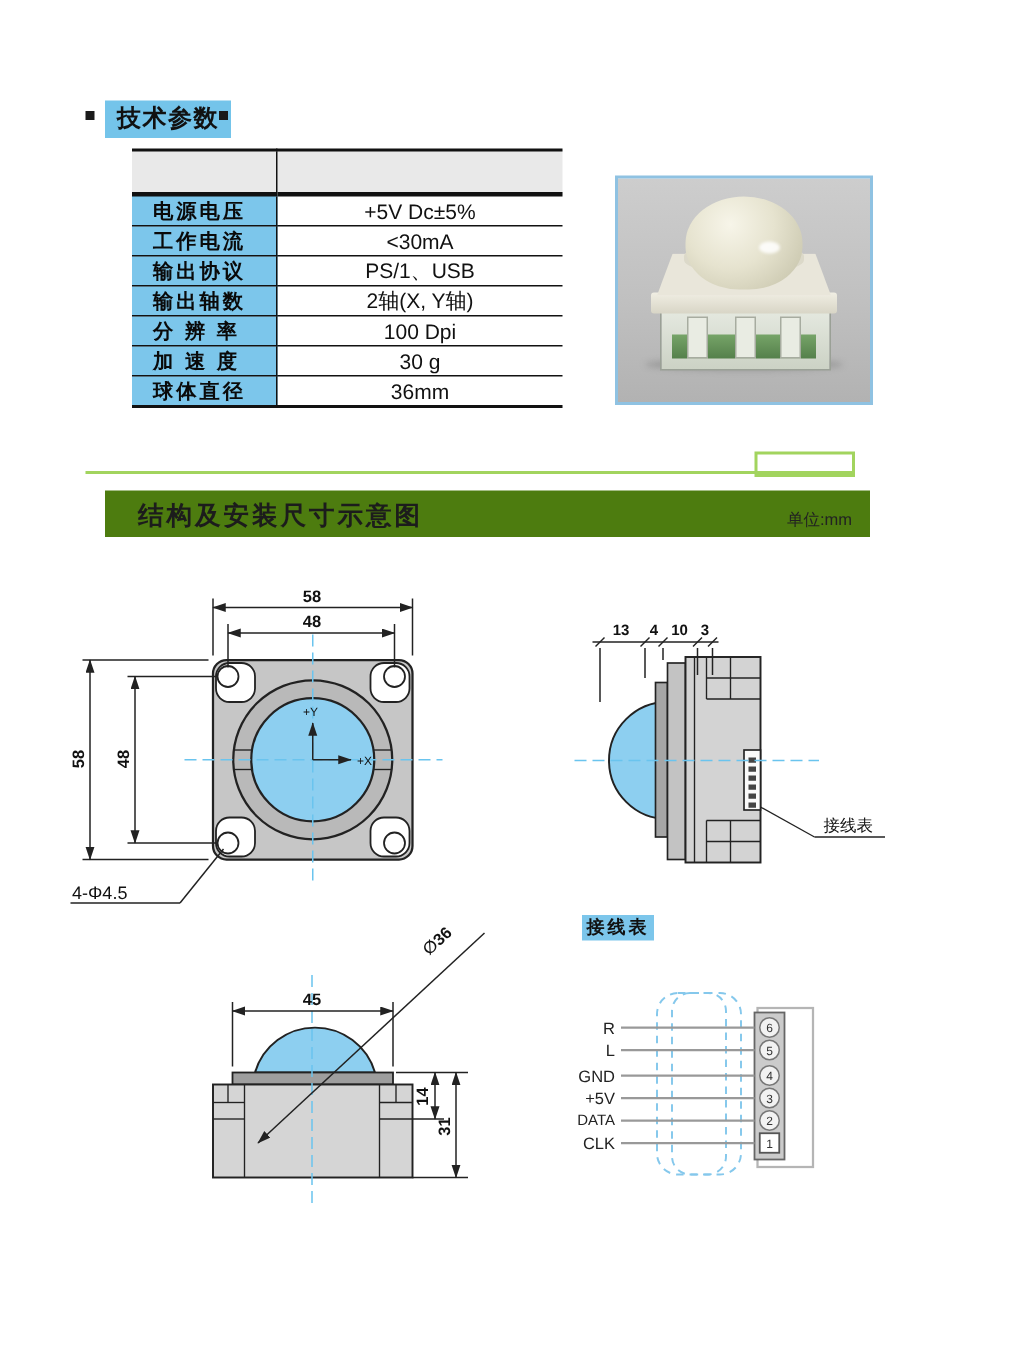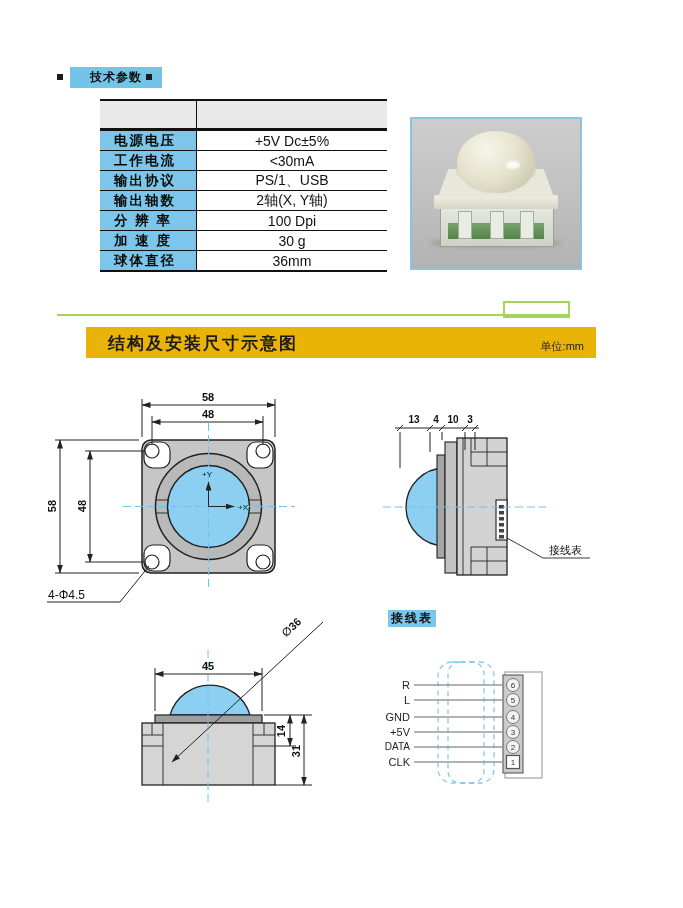--- a/index.html
+++ b/index.html
@@ -2,42 +2,42 @@
 <html><head>
 <meta charset="utf-8">
 <style>
   html,body{margin:0;padding:0;}
   body{width:683px;height:908px;position:relative;background:#ffffff;
        font-family:"Liberation Sans","DejaVu Sans",sans-serif;overflow:hidden;}
   .abs{position:absolute;}
 
   
   .bullet{width:6px;height:6px;background:#1a1a1a;}
-  .title-hl{background:#74c4ea;color:#111;font-size:12px;font-weight:bold;
-            padding:2px 20px;letter-spacing:1px;}
+  .title-hl{background:#74c4ea;color:#111;font-size:16px;font-weight:bold;
+            padding:2px 8px;letter-spacing:1px;}
 
   
   table.spec{border-collapse:collapse;border-spacing:0;width:287px;
              border-top:2px solid #111;border-bottom:2px solid #111;}
   table.spec th{background:#e9e9e9;height:25px;border-bottom:3px solid #111;}
   table.spec th.h1{width:94px;border-right:1.5px solid #111;}
   table.spec td{height:19px;border-bottom:1.5px solid #111;padding:0;}
   table.spec td.lbl{background:#7cc6eb;color:#0a0a0a;font-weight:bold;font-size:13.5px;
                     padding-left:14px;letter-spacing:2px;border-right:1.5px solid #111;}
   table.spec td.val{text-align:center;font-size:14px;color:#111;}
 
   
   .photo{width:168px;height:149px;border:2px solid #8fc2e2;
          background:linear-gradient(180deg,#cdcdcd 0%,#c0c0c0 55%,#b2b2b2 100%);overflow:hidden;}
   .photo div{position:absolute;}
 
   
   .green-tab{border:2px solid #a2d45e;background:#fff;}
   .green-line{background:#a2d45e;}
-  .section-bar{background:#eab308;color:#1c1c1c;margin-left:16px;}
+  .section-bar{background:#4d7c0f;color:#1c1c1c;}
   .section-title{font-size:17px;font-weight:bold;letter-spacing:2px;}
   .unit{font-size:11px;color:#222;}
 
   
   svg{position:absolute;overflow:visible;}
   .thin{stroke:#222;stroke-width:0.9;fill:none;}
   .dimln{stroke:#222;stroke-width:1;fill:none;}
   .cl{stroke:#6ac4ee;stroke-width:1;stroke-dasharray:8 4;fill:none;}
   .dim{font:bold 11px "Liberation Sans","DejaVu Sans",sans-serif;fill:#111;}
   .dims{font:bold 10px "Liberation Sans","DejaVu Sans",sans-serif;fill:#111;}
@@ -64,21 +64,21 @@
 </svg>
 
 <div class="abs" style="left:57px;top:74px;">
     <div class="bullet"></div>
   </div>
 <div class="abs title-hl" style="left:70px;top:67px;">技术参数</div>
 <div class="abs" style="left:146px;top:74px;">
     <div class="bullet"></div>
   </div>
 
-<table class="spec abs" style="left:100px;top:99px;">
+<table class="spec abs" style="left:88px;top:99px;">
   <thead>
     <tr>
         <th class="h1"></th>
         <th></th>
       </tr>
   </thead>
   <tbody>
     <tr>
         <td class="lbl">电源电压</td>
         <td class="val">+5V Dc±5%</td>

